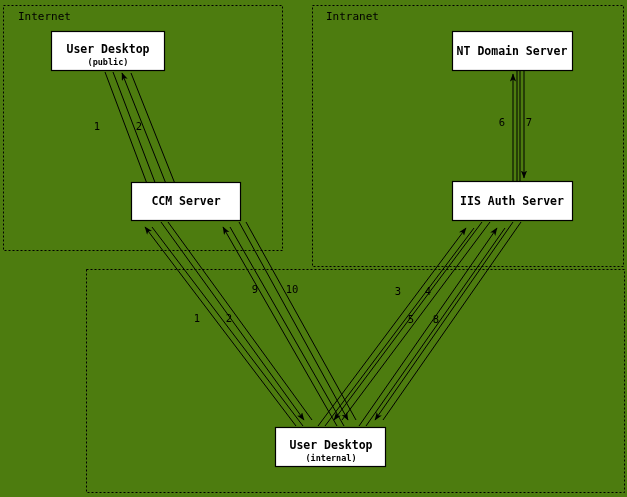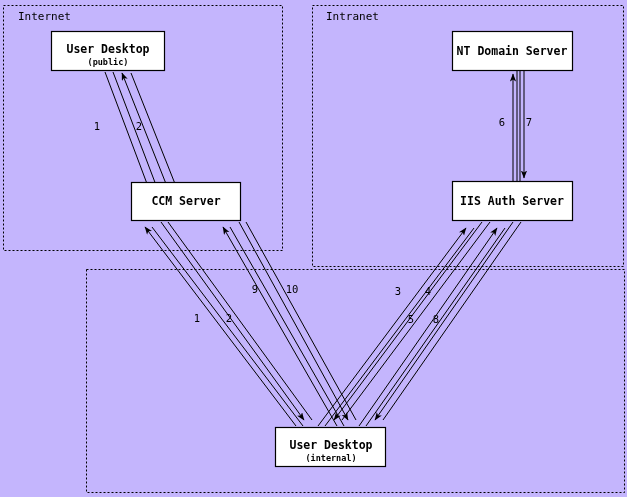--- a/index.html
+++ b/index.html
@@ -4,21 +4,21 @@
 <style>
   html, body {
     margin: 0;
     padding: 0;
     background: #ffffff;
   }
   #diagram-root {
     position: relative;
     width: 627px;
     height: 497px;
-    background: #c4b5fd;
+    background: #4d7c0f;
     font-family: "DejaVu Sans Mono", "Liberation Mono", monospace;
   }
   svg#diagram-svg {
     display: block;
     width: 627px;
     height: 497px;
   }
   .zone-rect {
     fill: none;
     stroke: #000000;

